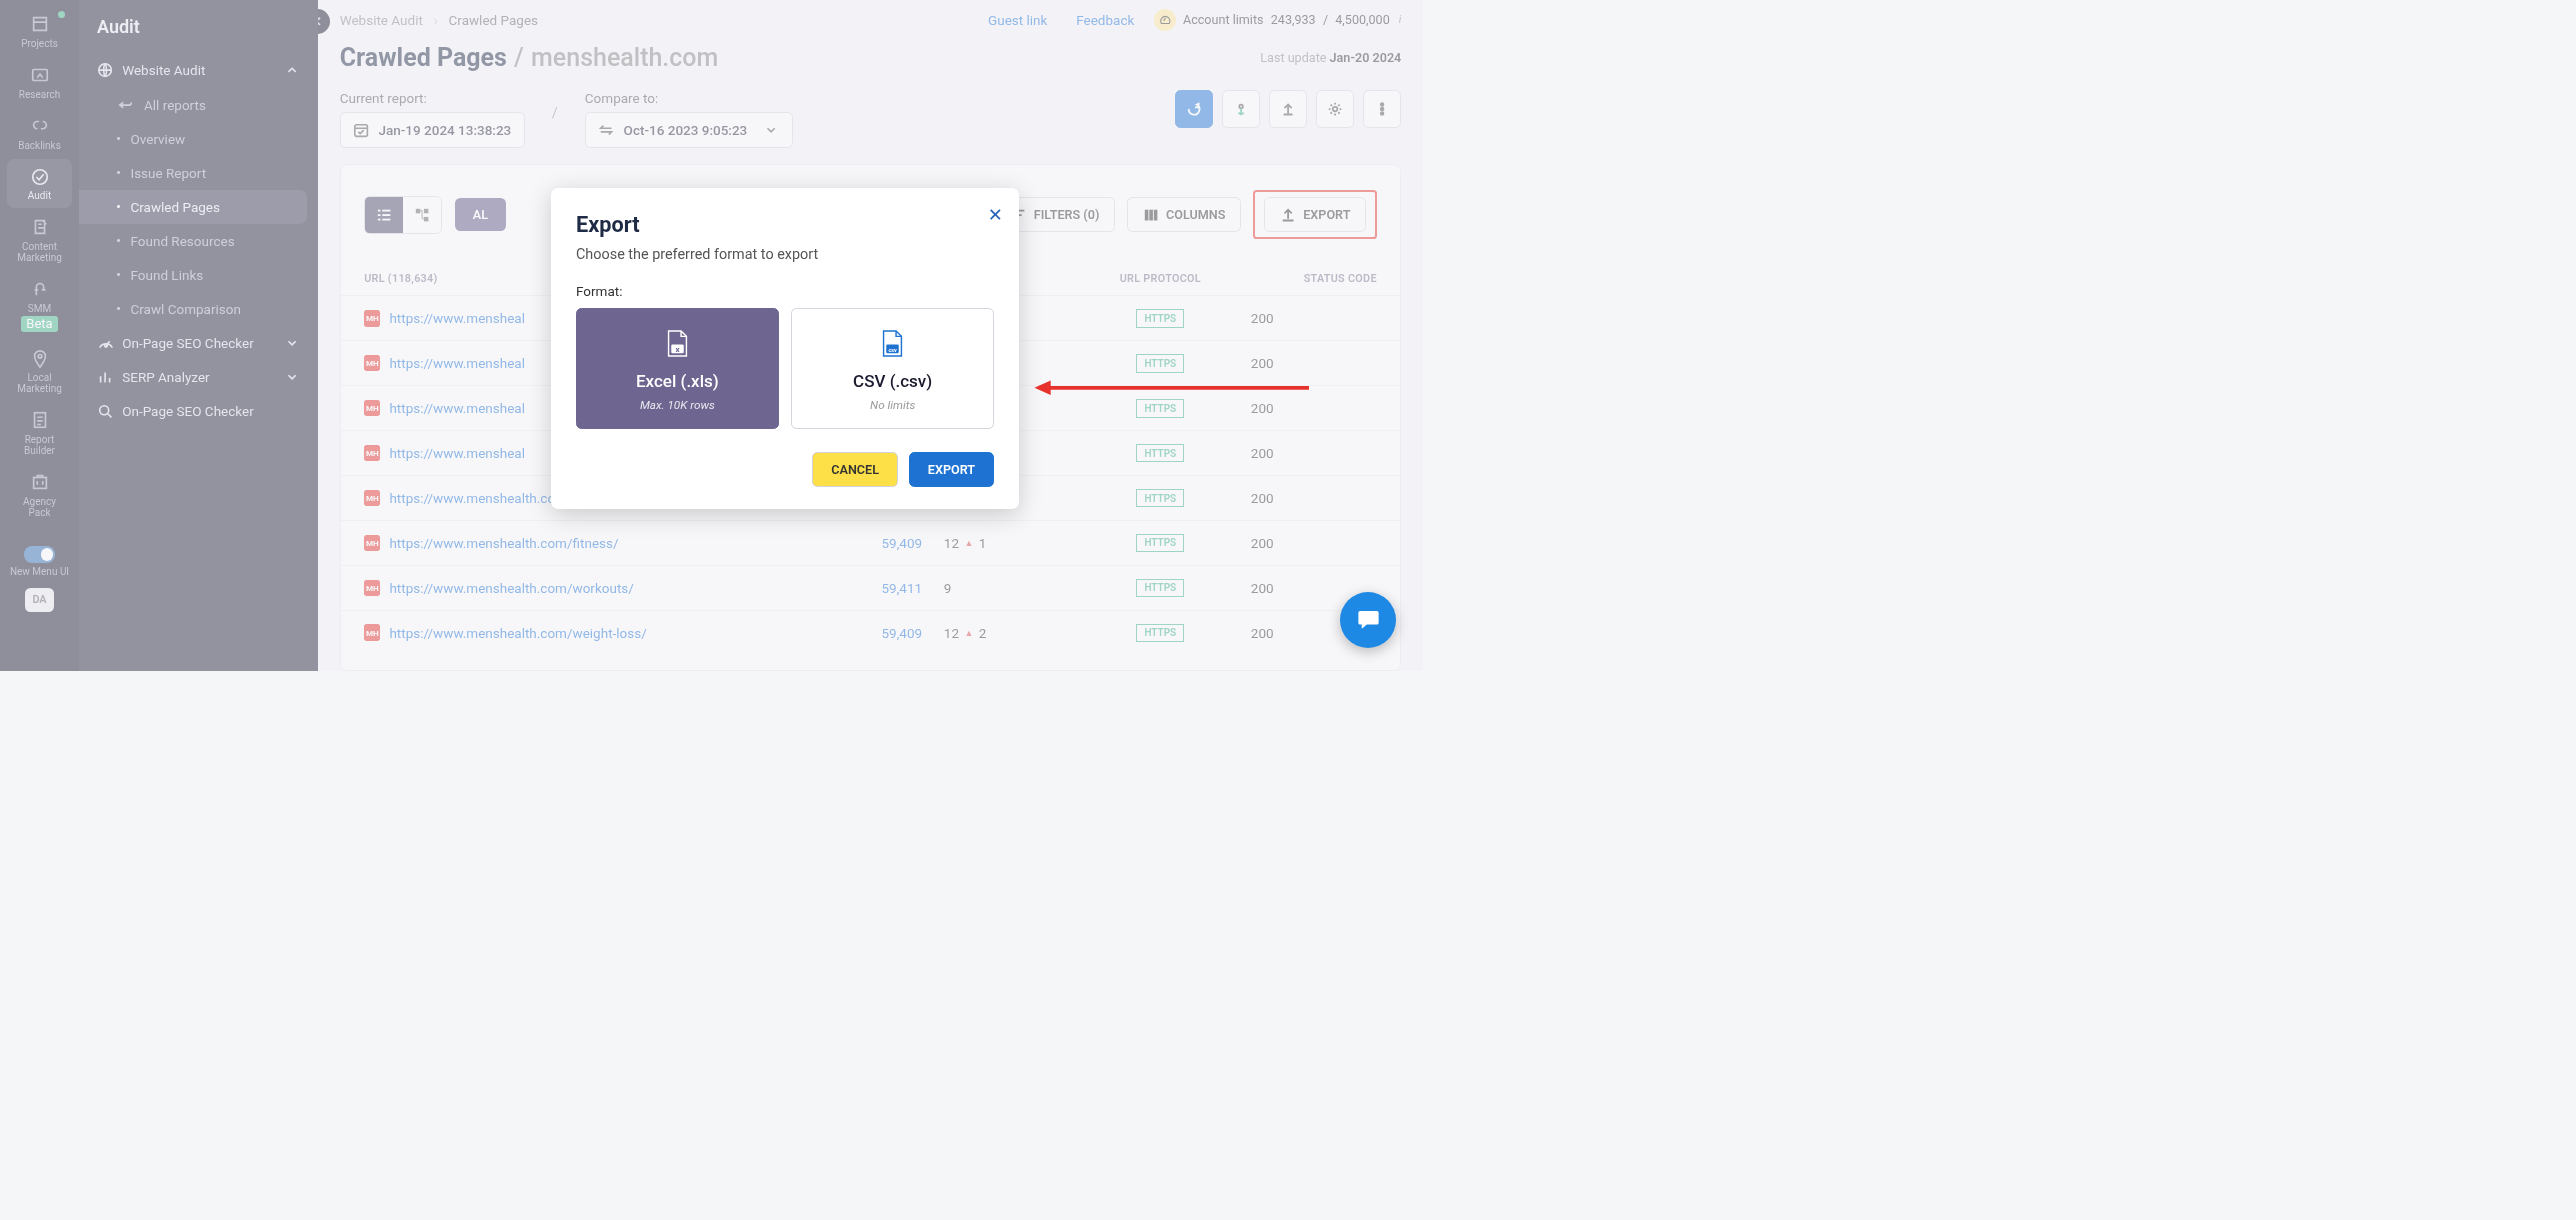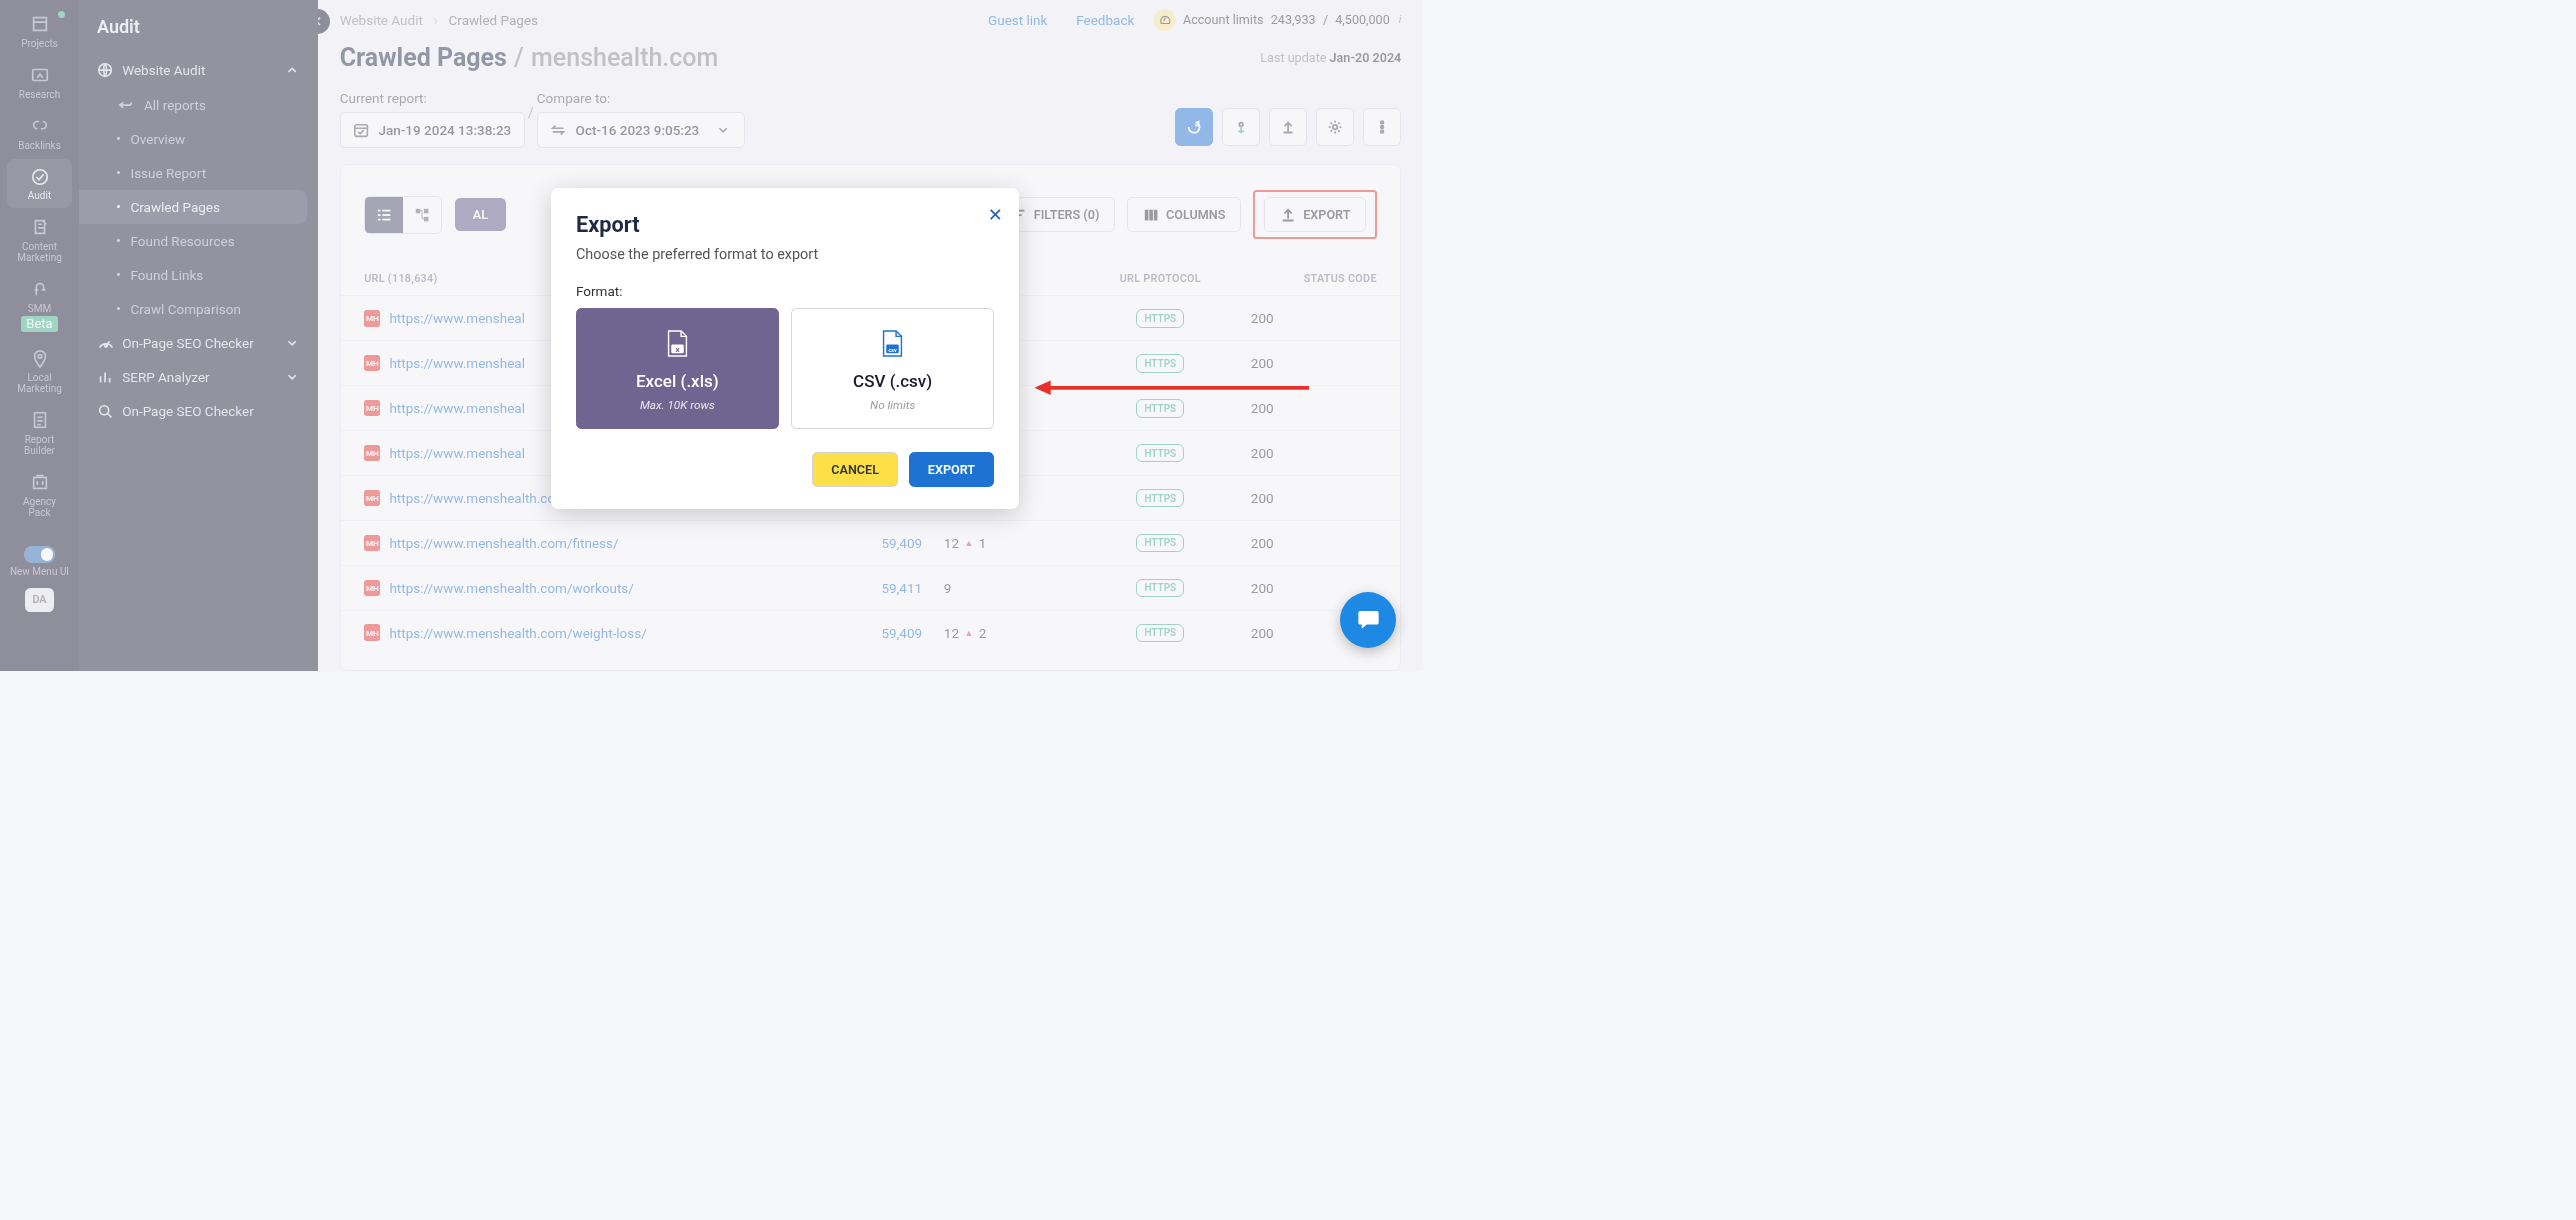--- a/index.html
+++ b/index.html
@@ -36,21 +36,21 @@
 .top-link{color:#1e73d2;text-decoration:none;font-size:13.5px;margin:0 9px}
 .limits{display:flex;align-items:center;gap:7.2px;font-size:12.6px;color:#333}
 .limits-badge{background:#ffe89a;width:21.7px;height:21.7px;border-radius:50%;display:flex;align-items:center;justify-content:center}
 .limits-badge svg{width:12.6px;height:12.6px;fill:#333}
 .info-i{font-style:italic;color:#888;font-size:10.8px;margin-left:1.8px}
 .header{padding:3.6px 21.7px 18px;display:flex;align-items:center;gap:7.2px}
 .h1{font-size:25px;font-weight:700;color:#1f2a44}
 .h1-sub{color:#888;font-weight:500}
 .last-upd{margin-left:auto;font-size:12.6px;color:#888}
 .last-upd b{color:#333;font-weight:600}
-.controls{padding:0 21.7px 16.2px;display:flex;align-items:flex-end;gap:3px}
+.controls{padding:0 21.7px 16.2px;display:flex;align-items:flex-start;gap:27px}
 .ctrl-group{display:flex;flex-direction:column;gap:5.4px}
 .ctrl-label{font-size:13.5px;color:#555}
 .date-pick{display:flex;align-items:center;gap:9px;border:0.9px solid #d4d6de;background:#fff;border-radius:5.4px;padding:9px 12.6px;font-size:13.5px;color:#2a2a3e;font-weight:500}
 .date-pick svg{width:16.2px;height:16.2px;stroke:#555;fill:none;stroke-width:1.8}
 .slash{color:#999;font-size:14.4px;align-self:center;padding-bottom:10.8px}
 .tool-btns{margin-left:auto;display:flex;gap:9px;padding-bottom:1.8px}
 .tbtn{width:38px;height:38px;border:0.9px solid #d4d6de;background:#fff;border-radius:5.4px;display:flex;align-items:center;justify-content:center;cursor:pointer}
 .tbtn.primary{background:#1e73d2;border-color:#1e73d2}
 .tbtn svg{width:16.2px;height:16.2px;stroke:#555;fill:none;stroke-width:2}
 .tbtn.primary svg{stroke:#fff}
@@ -73,21 +73,21 @@
 .col-proto{width:181px;text-align:center}
 .col-stat{width:126px;text-align:right}
 .trow{display:flex;align-items:center;padding:12.6px 23.5px;border-top:0.9px solid #eef0f4;font-size:13.5px}
 .fav{width:16.2px;height:16.2px;background:#e6322a;border-radius:2.7px;margin-right:9px;flex:0 0 16.2px;display:flex;align-items:center;justify-content:center;color:#fff;font-size:8.1px;font-weight:700}
 .urltxt{color:#1e73d2}
 .num{color:#1e73d2;}
 .iss{display:flex;align-items:center;gap:5.4px;color:#333}
 .tri{font-size:9px}
 .tri.up{color:#d9534f}
 .tri.down{color:#3db384}
-.proto{display:inline-block;border:0.9px solid #3db384;color:#3db384;font-size:10px;font-weight:600;padding:2.7px 7.2px;border-radius:6px}
+.proto{display:inline-block;border:0.9px solid #3db384;color:#3db384;font-size:10px;font-weight:600;padding:2.7px 7.2px;border-radius:0}
 .stat{text-align:left;color:#333}
 .overlay{position:absolute;inset:0;background:rgba(240,241,245,.55);z-index:10}
 .modal{position:absolute;left:551px;top:188px;width:468px;background:#fff;border-radius:7.2px;box-shadow:0 5.4px 25px rgba(0,0,0,.18);padding:23.5px 25px 21.7px;z-index:20}
 .modal-close{position:absolute;top:16.2px;right:16.2px;color:#2665b8;font-size:18px;cursor:pointer}
 .modal h2{font-size:21.7px;font-weight:700;color:#1f2a44;margin-bottom:9px}
 .modal .sub{font-size:14.4px;color:#555;margin-bottom:20px}
 .modal .fmt{font-size:13.5px;color:#333;margin-bottom:9px}
 .fmt-row{display:flex;gap:12.6px;margin-bottom:23.5px}
 .fmt-card{flex:1;border:0.9px solid #d4d6de;border-radius:5.4px;padding:20px 9px 16.2px;text-align:center;cursor:pointer}
 .fmt-card.sel{background:#6e6690;border-color:#6e6690;color:#fff}

